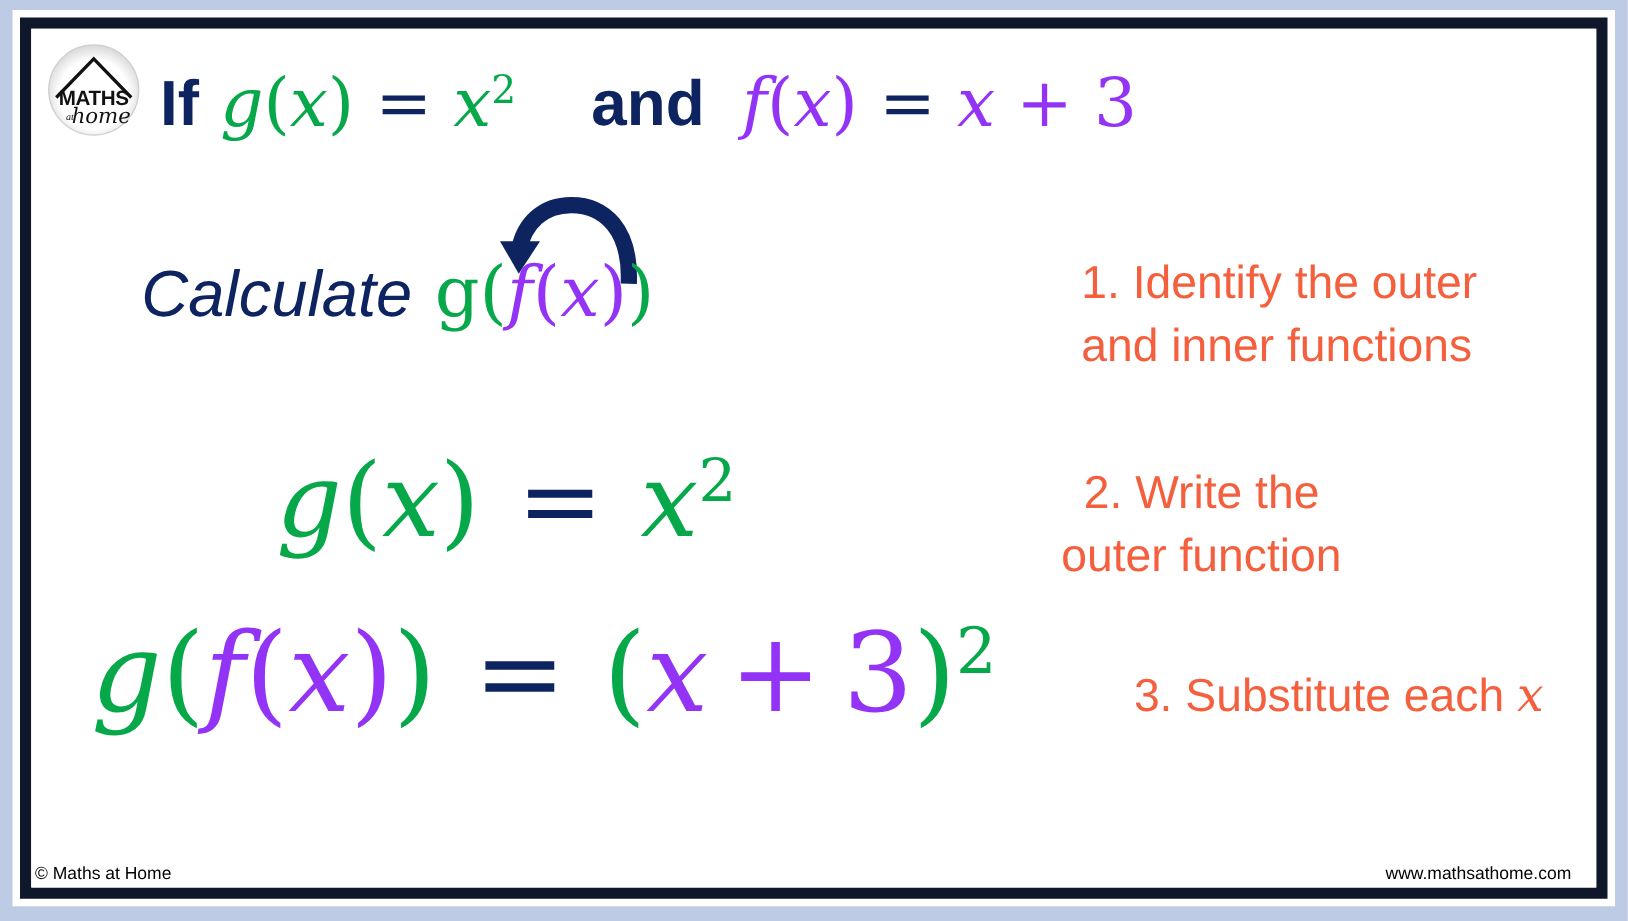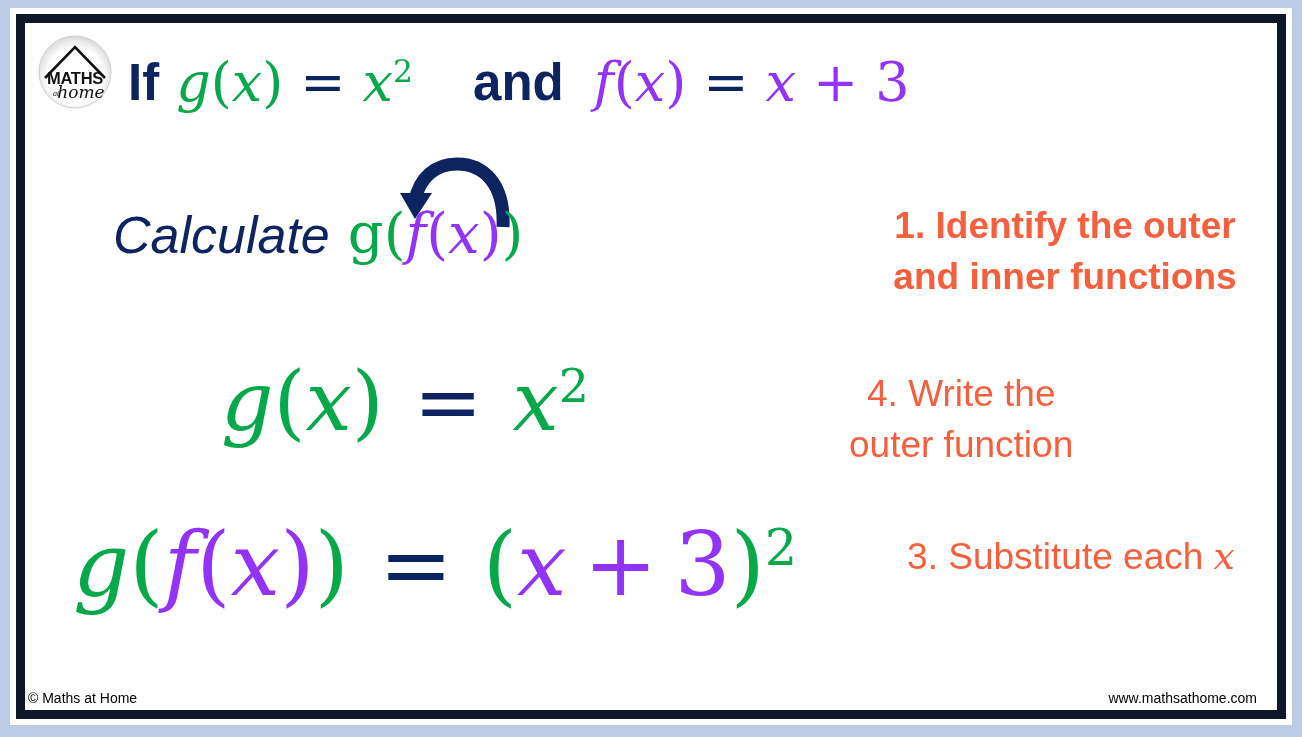--- a/index.html
+++ b/index.html
@@ -144,36 +144,36 @@
     top: 338px;
     font-size: 82px;
     white-space: nowrap;
     line-height: 1;
   }
 
   
   #eq3 {
     position: absolute;
     left: 48px;
-    top: 498px;
+    top: 472px;
     font-size: 88px;
     white-space: nowrap;
     line-height: 1;
   }
 
   
   .note {
     position: absolute;
     color: #f4603e;
     font-family: "Liberation Sans", sans-serif;
     font-size: 37px;
     line-height: 1.37;
     white-space: nowrap;
   }
-  #note-1 { left: 840px; top: 178px; text-align: center; width: 400px; font-weight: bold; }
+  #note-1 { left: 840px; top: 178px; text-align: left; width: 400px; }
   #note-2 { left: 824px; top: 346px; text-align: left;   width: 400px; }
   #note-3 { left: 820px; top: 508px; text-align: center; width: 452px; }
   .note .mi { font-size: 1.02em; }
 
   
   #footer-left {
     position: absolute;
     left: 3px;
     bottom: 4px;
     color: #000000;
@@ -241,21 +241,21 @@
         <div id="eq2"><span class="mi grn">g</span><span class="mn grn">(</span><span class="mi grn">x</span><span class="mn grn">)</span><span class="gapmd"></span><span class="eqsign mn">=</span><span class="gapmd"></span><span class="mi grn">x</span><span class="mn grn sup">2</span></div>
 
         <div id="eq3"><span class="mi grn">g</span><span class="mn grn">(</span><span class="mi pur">f</span><span class="mn pur">(</span><span class="mi pur">x</span><span class="mn pur">)</span><span class="mn grn">)</span><span class="gapmd"></span><span class="eqsign mn">=</span><span class="gapmd"></span><span class="mn grn">(</span><span class="mi pur">x</span><span class="gapsm"></span><span class="mn pur">+</span><span class="gapsm"></span><span class="mn pur">3</span><span class="mn grn">)</span><span class="mn grn sup">2</span></div>
 
         <div id="note-1" class="note">
           <div>1. Identify the outer</div>
           <div>and inner functions</div>
         </div>
 
         <div id="note-2" class="note">
-          <div style="padding-left:18px">4. Write the</div>
+          <div style="padding-left:18px">2. Write the</div>
           <div>outer function</div>
         </div>
 
         <div id="note-3" class="note">
           <div><span>3. Substitute each</span><span> </span><span class="mi">x</span></div>
         </div>
 
         <div id="footer-left">© Maths at Home</div>
         <div id="footer-right">www.mathsathome.com</div>
 

